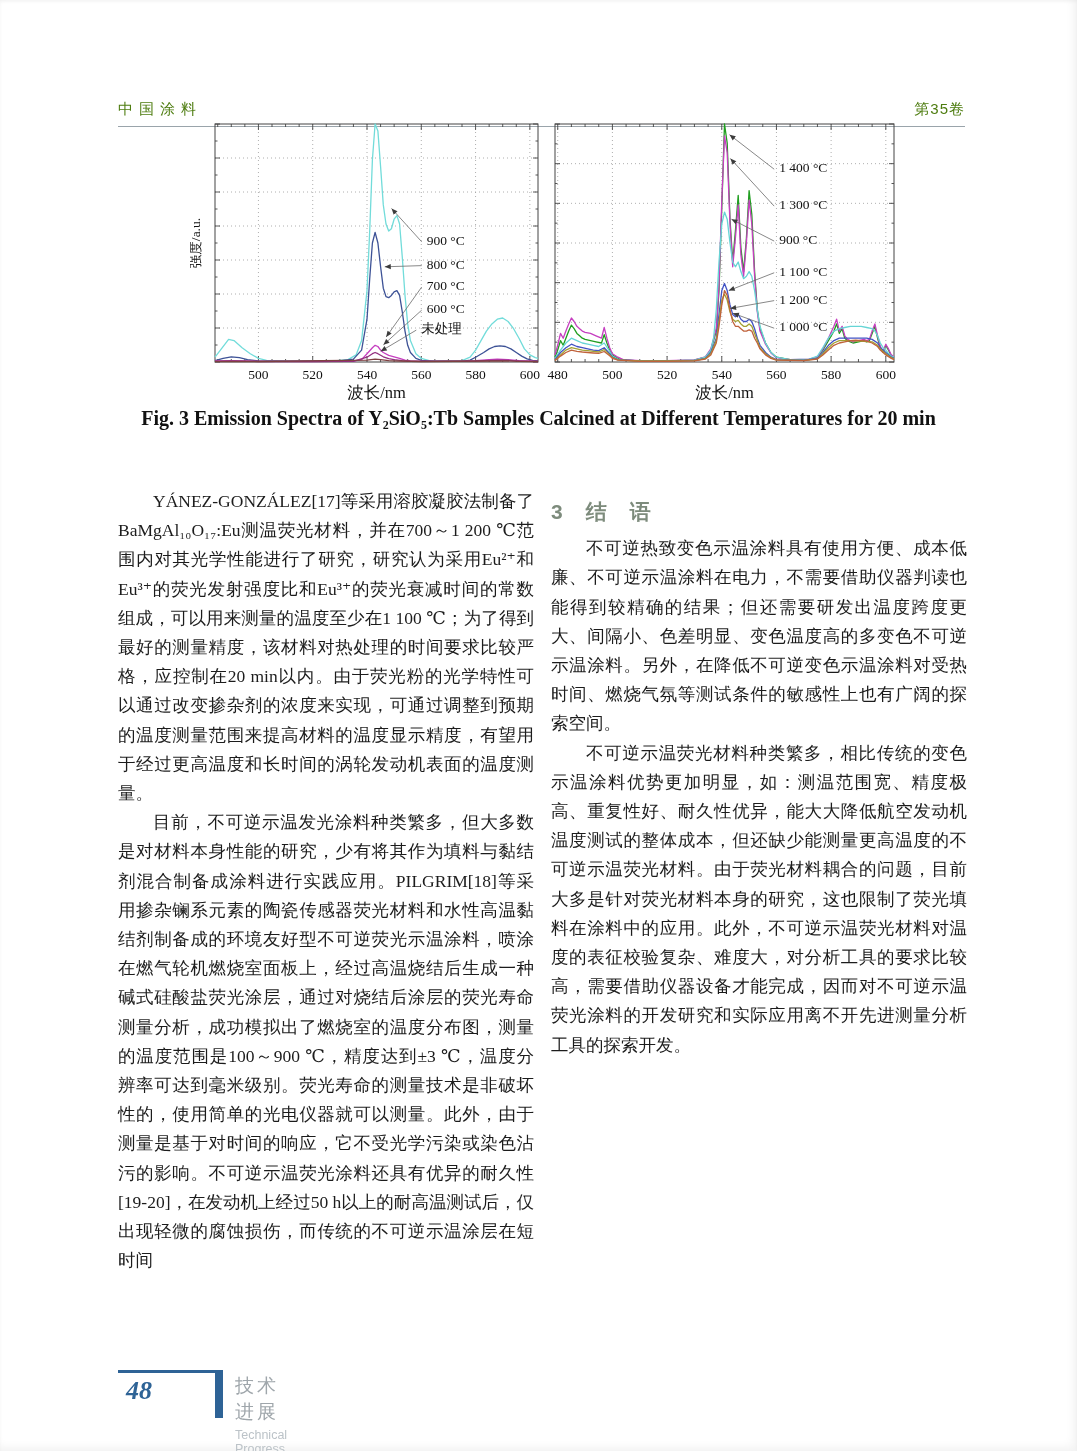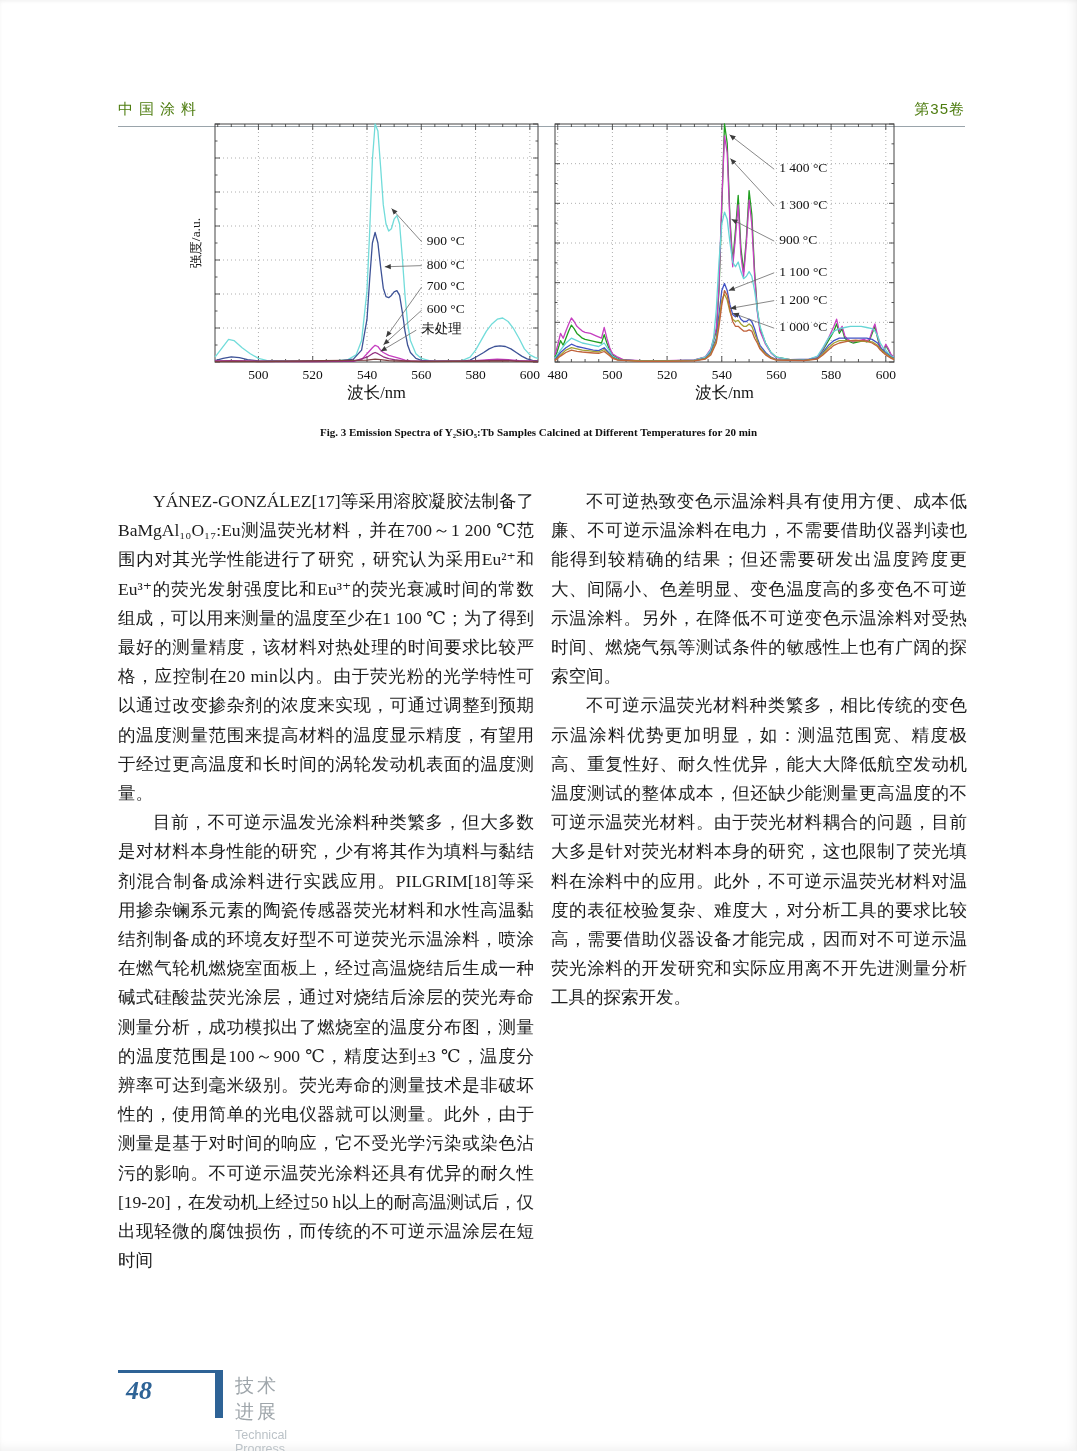--- a/index.html
+++ b/index.html
@@ -21,21 +21,21 @@
   .volume-number { position:absolute; right:0; top:2px; letter-spacing:1px; }
   
   .figure-panel { position:absolute; left:190px; top:118px; width:712px; height:286px; display:flex; }
   .chart { width:356px; height:286px; }
   
   .figure-caption { position:absolute; left:0; top:406px; width:1077px; text-align:center; color:#111; }
   .caption-zh {
     font-family:"Liberation Sans","DejaVu Sans",sans-serif;
     font-weight:bold; font-size:17px; letter-spacing:0.5px;
   }
-  .caption-en { margin-top:20px; font-weight:bold; font-size:11px; }
+  .caption-en { margin-top:1px; font-weight:bold; font-size:20px; }
   
   .column {
     position:absolute; top:487px; width:416px;
     font-size:17.5px; line-height:29.2px; text-align:justify; color:#1c1c1c;
   }
   .column-left  { left:118px; }
   .column-right { left:551px; }
   .para { margin:0; text-indent:2em; }
   .para.no-indent { text-indent:0; }
   .section-heading {
@@ -313,20 +313,21 @@
   <div class="figure-caption">
     <div class="caption-en">Fig. 3   Emission Spectra of Y₂SiO₅:Tb Samples Calcined at Different Temperatures for 20 min</div>
   </div>
 
   <div class="column column-left">
     <p class="para">YÁNEZ-GONZÁLEZ[17]等采用溶胶凝胶法制备了BaMgAl₁₀O₁₇:Eu测温荧光材料，并在700～1 200 ℃范围内对其光学性能进行了研究，研究认为采用Eu²⁺和Eu³⁺的荧光发射强度比和Eu³⁺的荧光衰减时间的常数组成，可以用来测量的温度至少在1 100 ℃；为了得到最好的测量精度，该材料对热处理的时间要求比较严格，应控制在20 min以内。由于荧光粉的光学特性可以通过改变掺杂剂的浓度来实现，可通过调整到预期的温度测量范围来提高材料的温度显示精度，有望用于经过更高温度和长时间的涡轮发动机表面的温度测量。</p>
     <p class="para">目前，不可逆示温发光涂料种类繁多，但大多数是对材料本身性能的研究，少有将其作为填料与黏结剂混合制备成涂料进行实践应用。PILGRIM[18]等采用掺杂镧系元素的陶瓷传感器荧光材料和水性高温黏结剂制备成的环境友好型不可逆荧光示温涂料，喷涂在燃气轮机燃烧室面板上，经过高温烧结后生成一种碱式硅酸盐荧光涂层，通过对烧结后涂层的荧光寿命测量分析，成功模拟出了燃烧室的温度分布图，测量的温度范围是100～900 ℃，精度达到±3 ℃，温度分辨率可达到毫米级别。荧光寿命的测量技术是非破坏性的，使用简单的光电仪器就可以测量。此外，由于测量是基于对时间的响应，它不受光学污染或染色沾污的影响。不可逆示温荧光涂料还具有优异的耐久性[19-20]，在发动机上经过50 h以上的耐高温测试后，仅出现轻微的腐蚀损伤，而传统的不可逆示温涂层在短时间</p>
   </div>
 
   <div class="column column-right">
+    <div class="section-heading">3　结　语</div>
     <p class="para">不可逆热致变色示温涂料具有使用方便、成本低廉、不可逆示温涂料在电力，不需要借助仪器判读也能得到较精确的结果；但还需要研发出温度跨度更大、间隔小、色差明显、变色温度高的多变色不可逆示温涂料。另外，在降低不可逆变色示温涂料对受热时间、燃烧气氛等测试条件的敏感性上也有广阔的探索空间。</p>
     <p class="para">不可逆示温荧光材料种类繁多，相比传统的变色示温涂料优势更加明显，如：测温范围宽、精度极高、重复性好、耐久性优异，能大大降低航空发动机温度测试的整体成本，但还缺少能测量更高温度的不可逆示温荧光材料。由于荧光材料耦合的问题，目前大多是针对荧光材料本身的研究，这也限制了荧光填料在涂料中的应用。此外，不可逆示温荧光材料对温度的表征校验复杂、难度大，对分析工具的要求比较高，需要借助仪器设备才能完成，因而对不可逆示温荧光涂料的开发研究和实际应用离不开先进测量分析工具的探索开发。</p>
   </div>
 
   <div class="footer">
     <div class="footer-rule"></div>
     <span class="footer-num">48</span>
     <div class="footer-bar"></div>
     <div class="footer-labels">
       <div class="footer-label-zh">技术进展</div>

